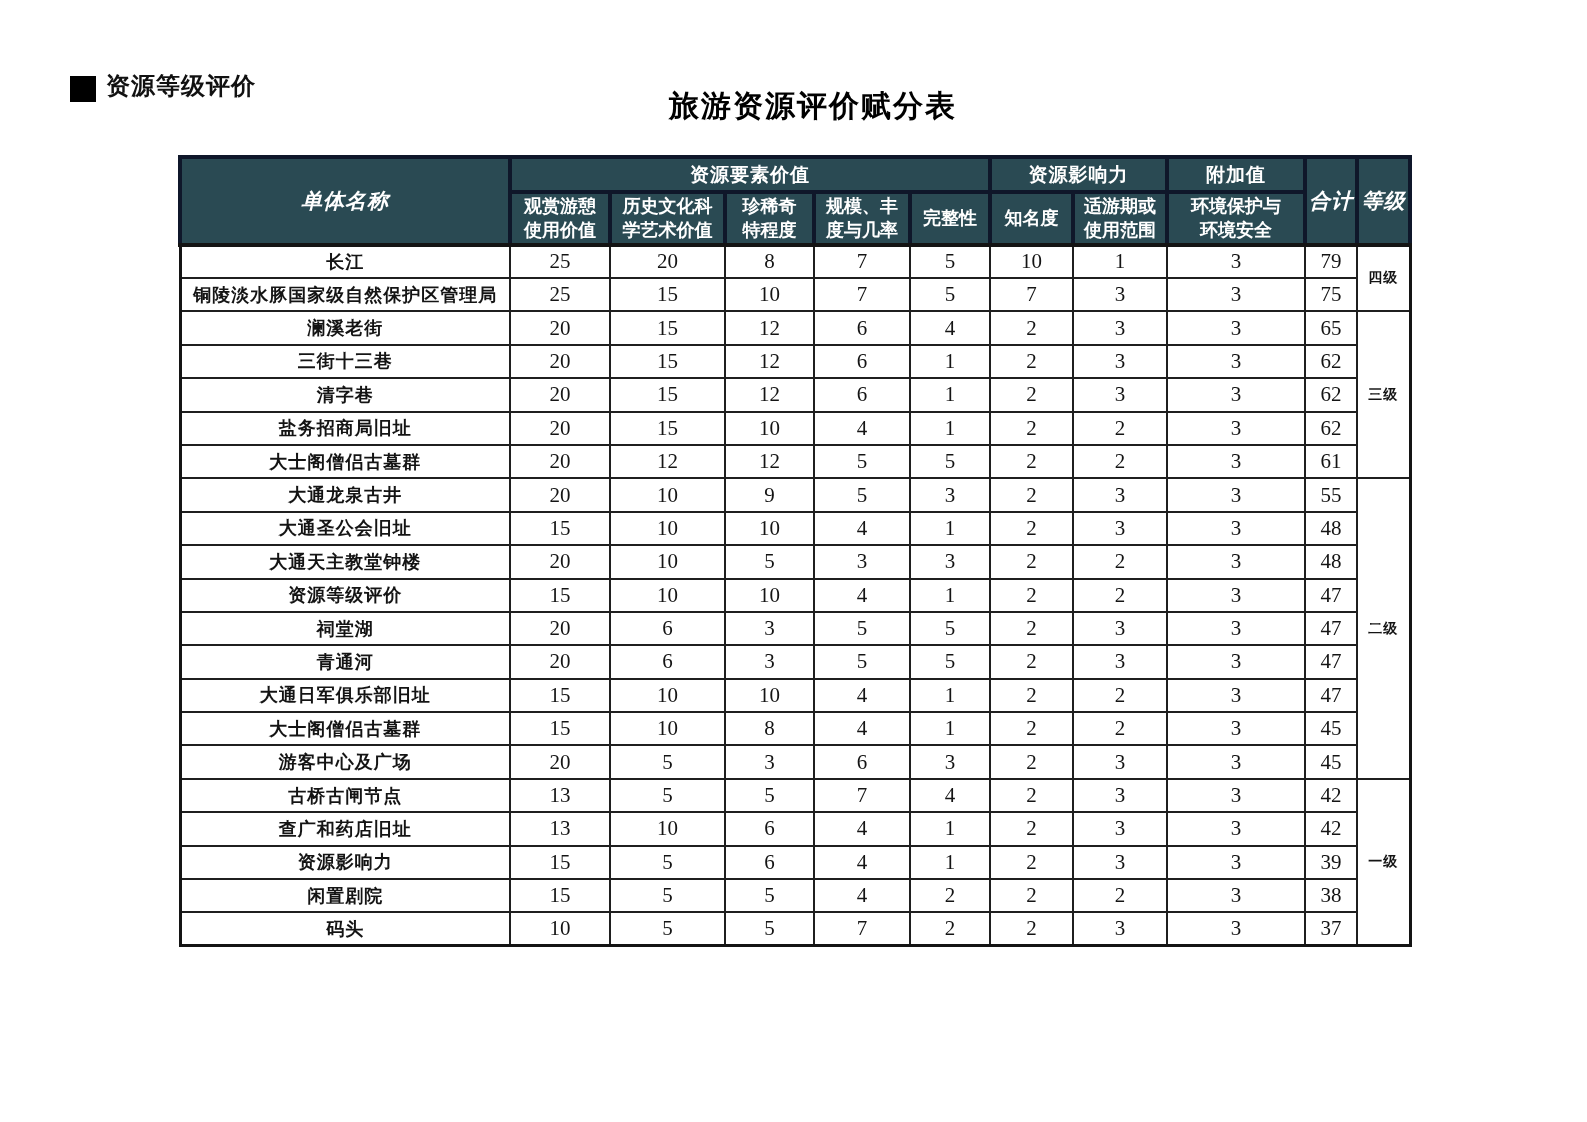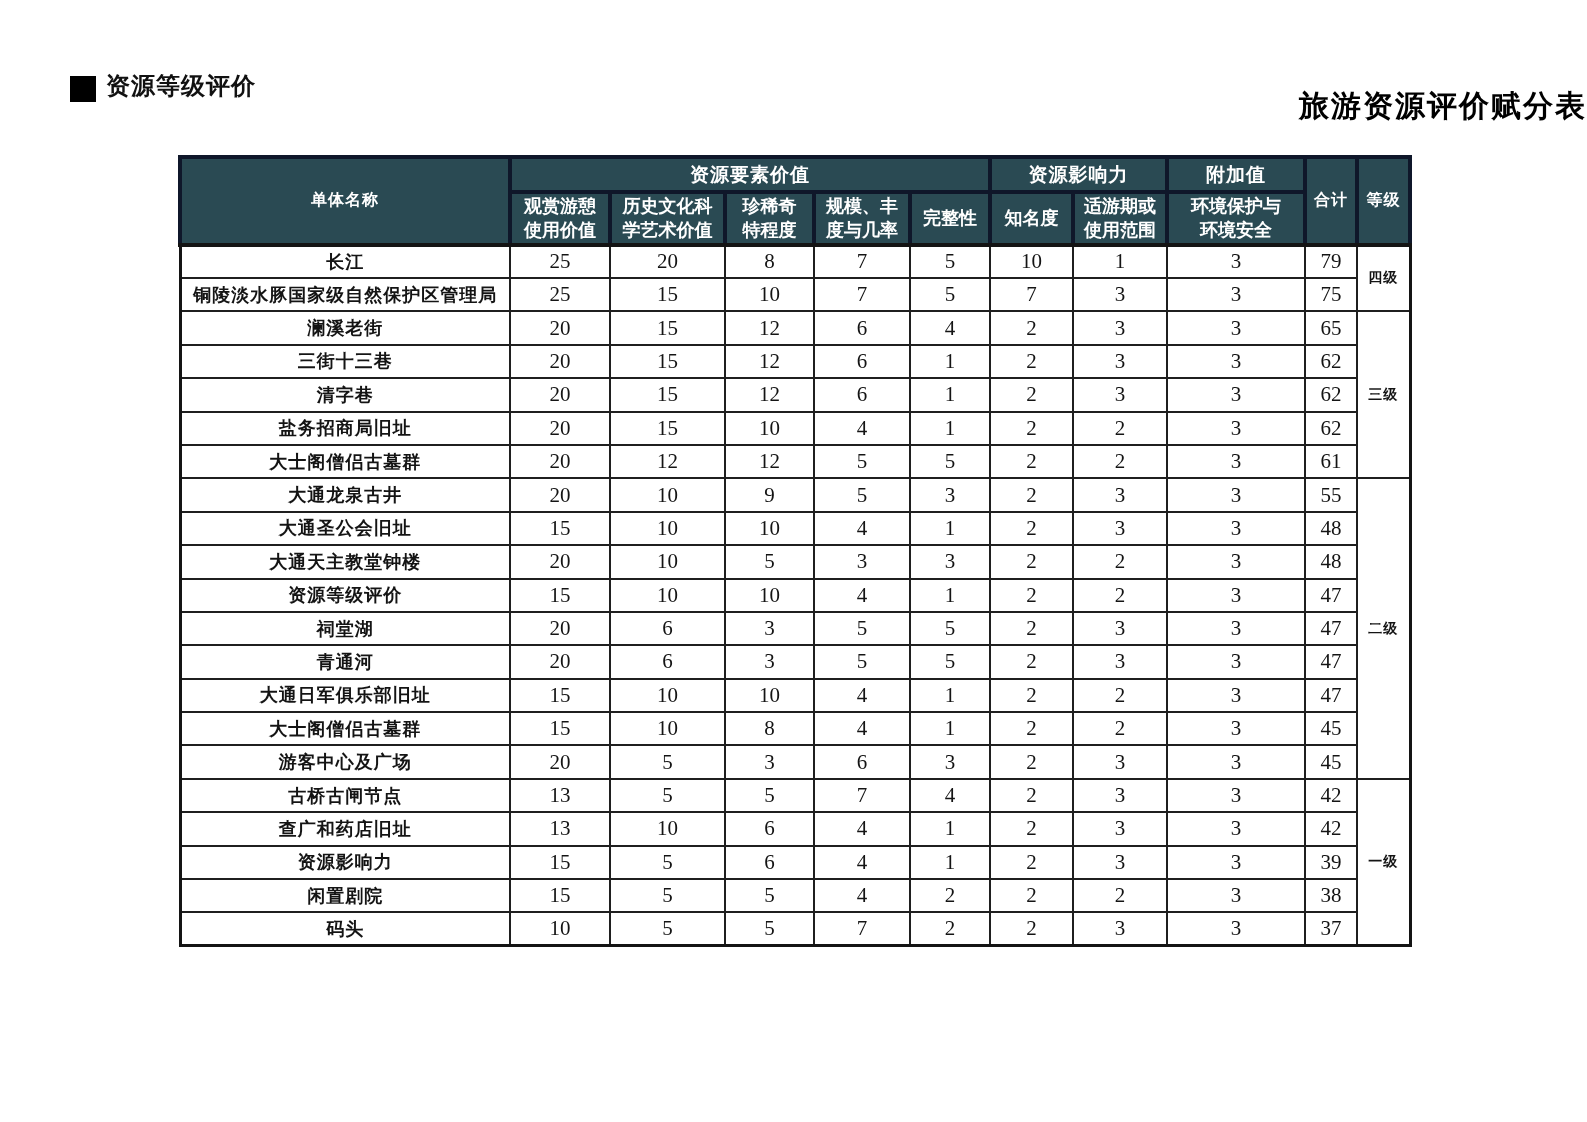--- a/index.html
+++ b/index.html
@@ -33,21 +33,21 @@
     font-weight: 700;
     color: #111111;
     letter-spacing: 1px;
   }
 
   .page-title {
     position: absolute;
     left: 0;
     top: 86px;
     width: 100%;
-    text-align: right;
+    text-align: center;
     font-size: 30px;
     font-weight: 700;
     color: #000000;
     letter-spacing: 2px;
     padding-left: 39px;
   }
 
   table.score-table {
     position: absolute;
     left: 178px;
@@ -62,21 +62,21 @@
     background: var(--header-bg, #2a4a53);
     color: var(--header-text, #ffffff);
     border: 4px solid #0f172a;
     font-weight: 700;
     text-align: center;
     vertical-align: middle;
   }
   thead tr.row-group { height: 35px; }
   thead tr.row-sub   { height: 42px; }
   thead th.group  { font-size: 19px; letter-spacing: 1px; }
-  thead th.merged { font-size: 16px; letter-spacing: 1px; border-bottom-color: #141414; }
+  thead th.merged { font-size: 21px; letter-spacing: 1px; border-bottom-color: #141414; font-style: italic; }
   thead th.sub    { font-size: 18px; white-space: pre-line; line-height: 1.35; border-bottom-color: #141414; }
 
   tbody td {
     border: 2px solid #1f1f1f;
     height: 33.4px;
     text-align: center;
     vertical-align: middle;
     color: #141414;
     background: #ffffff;
   }

